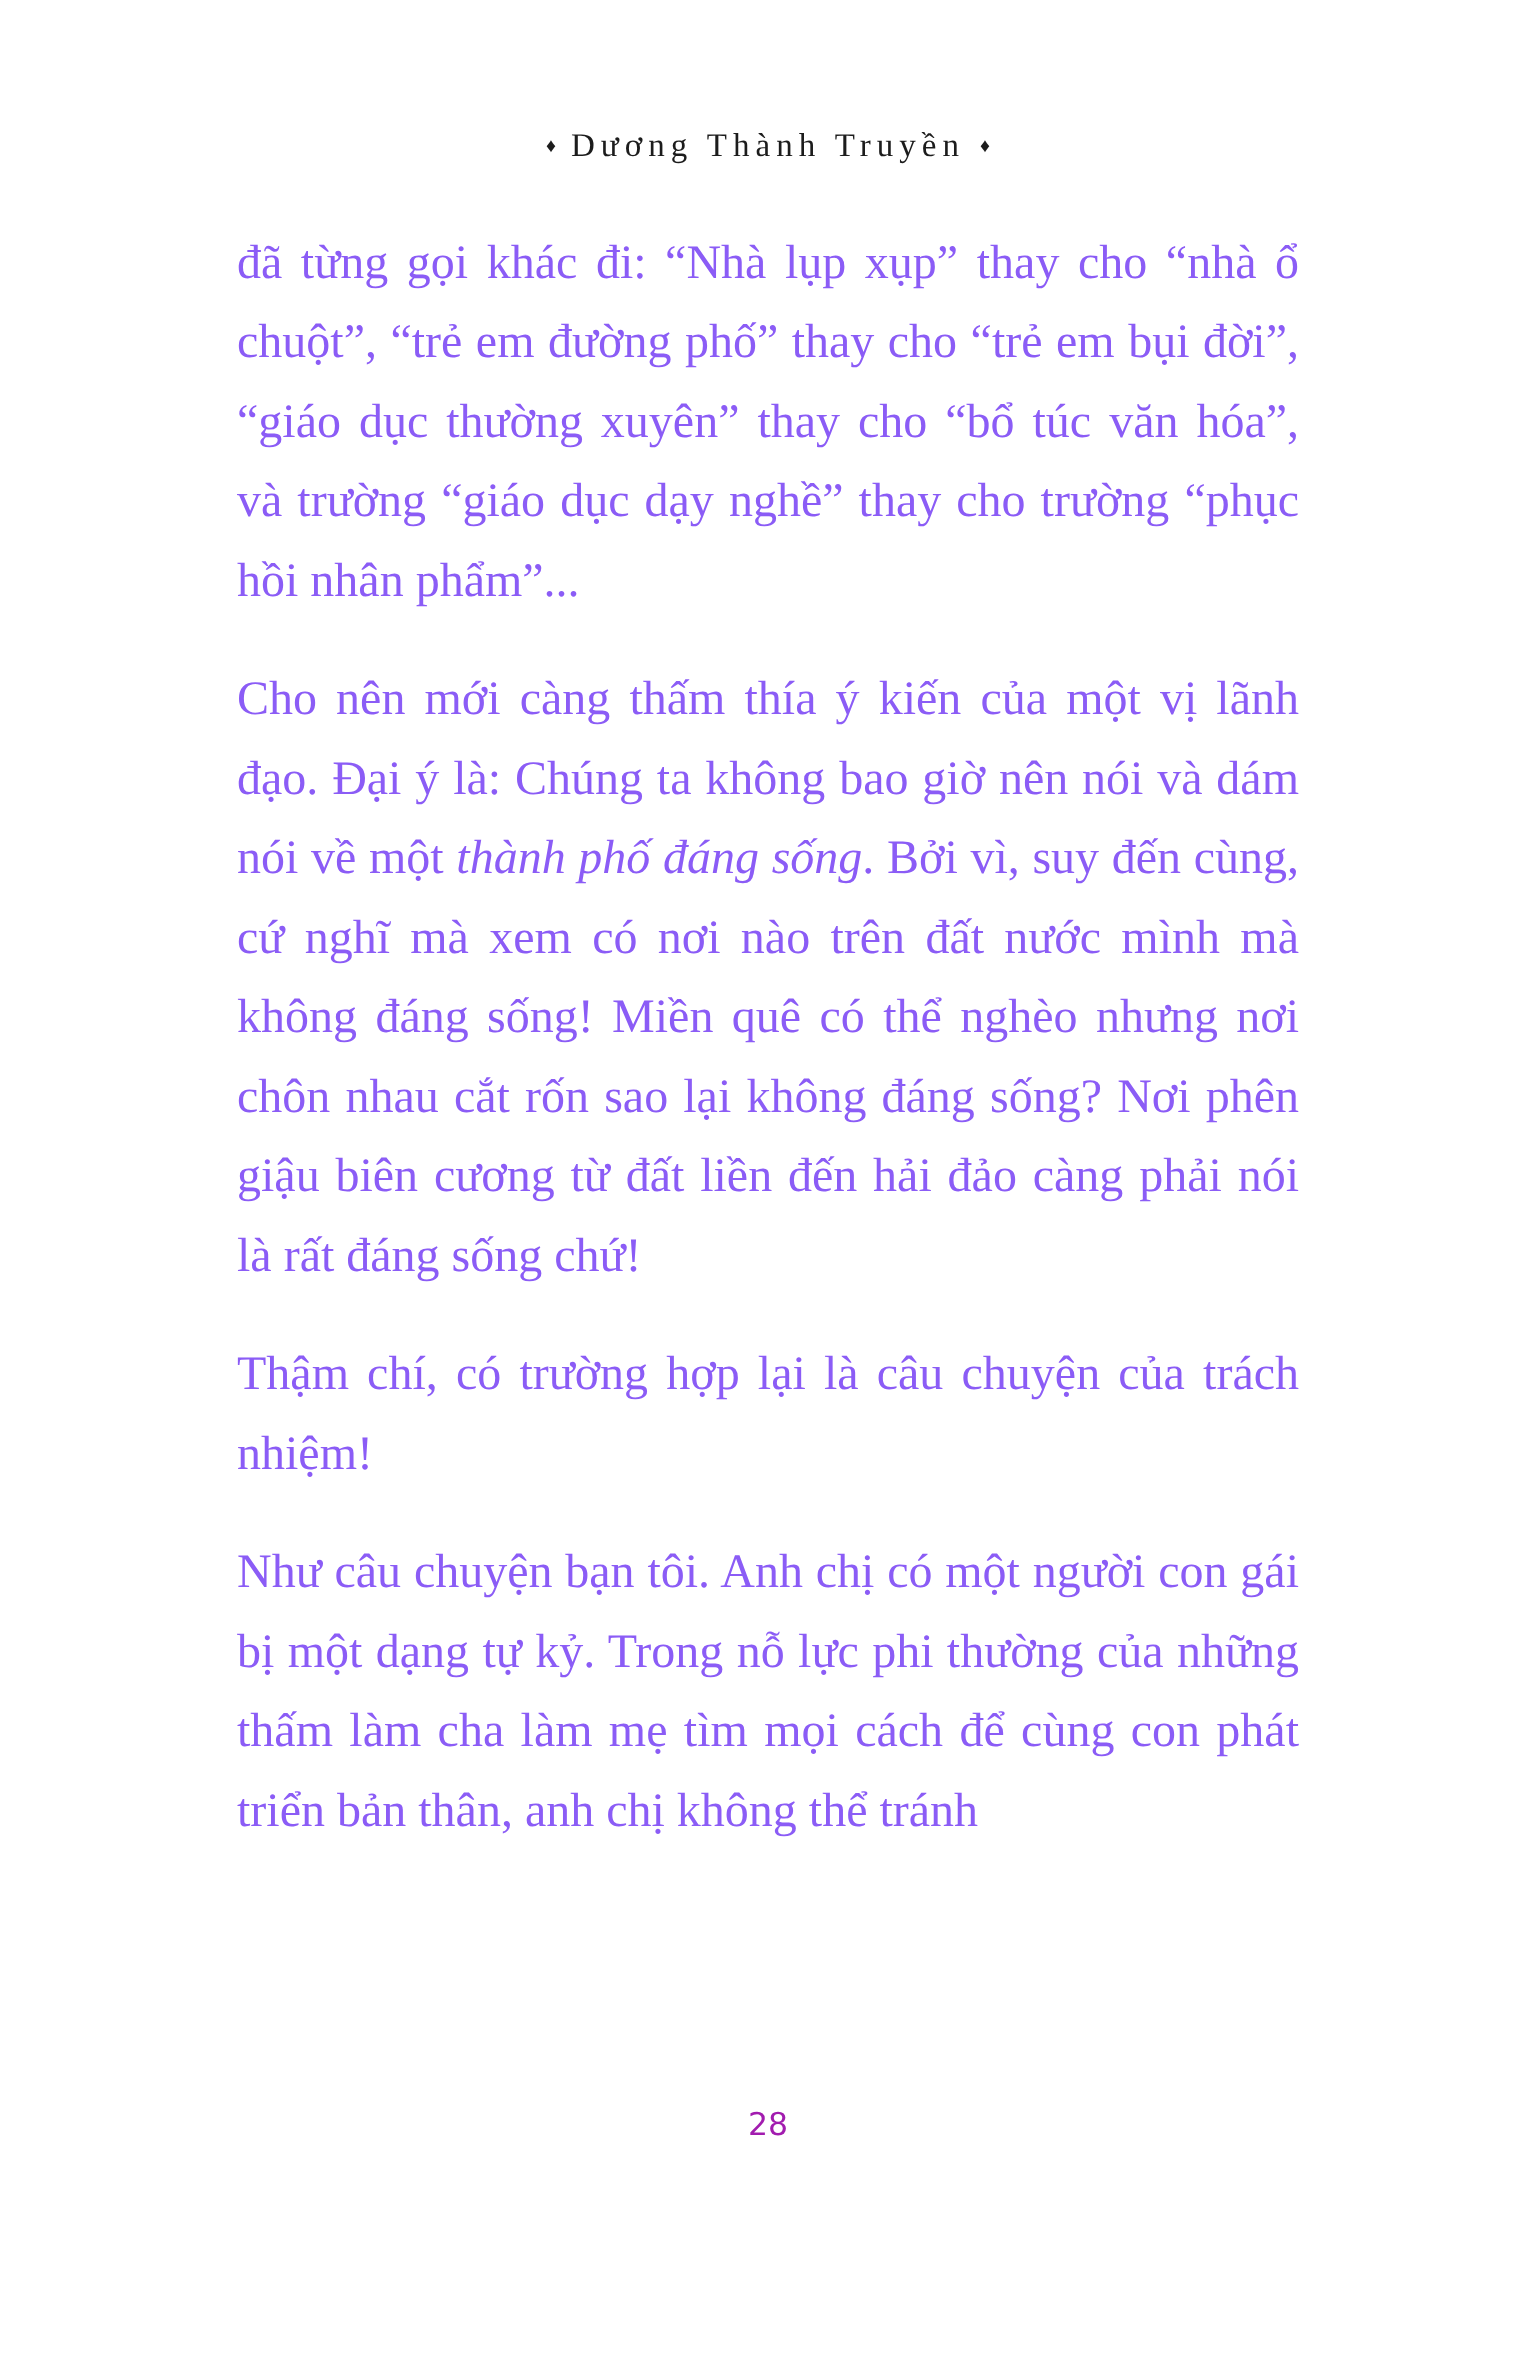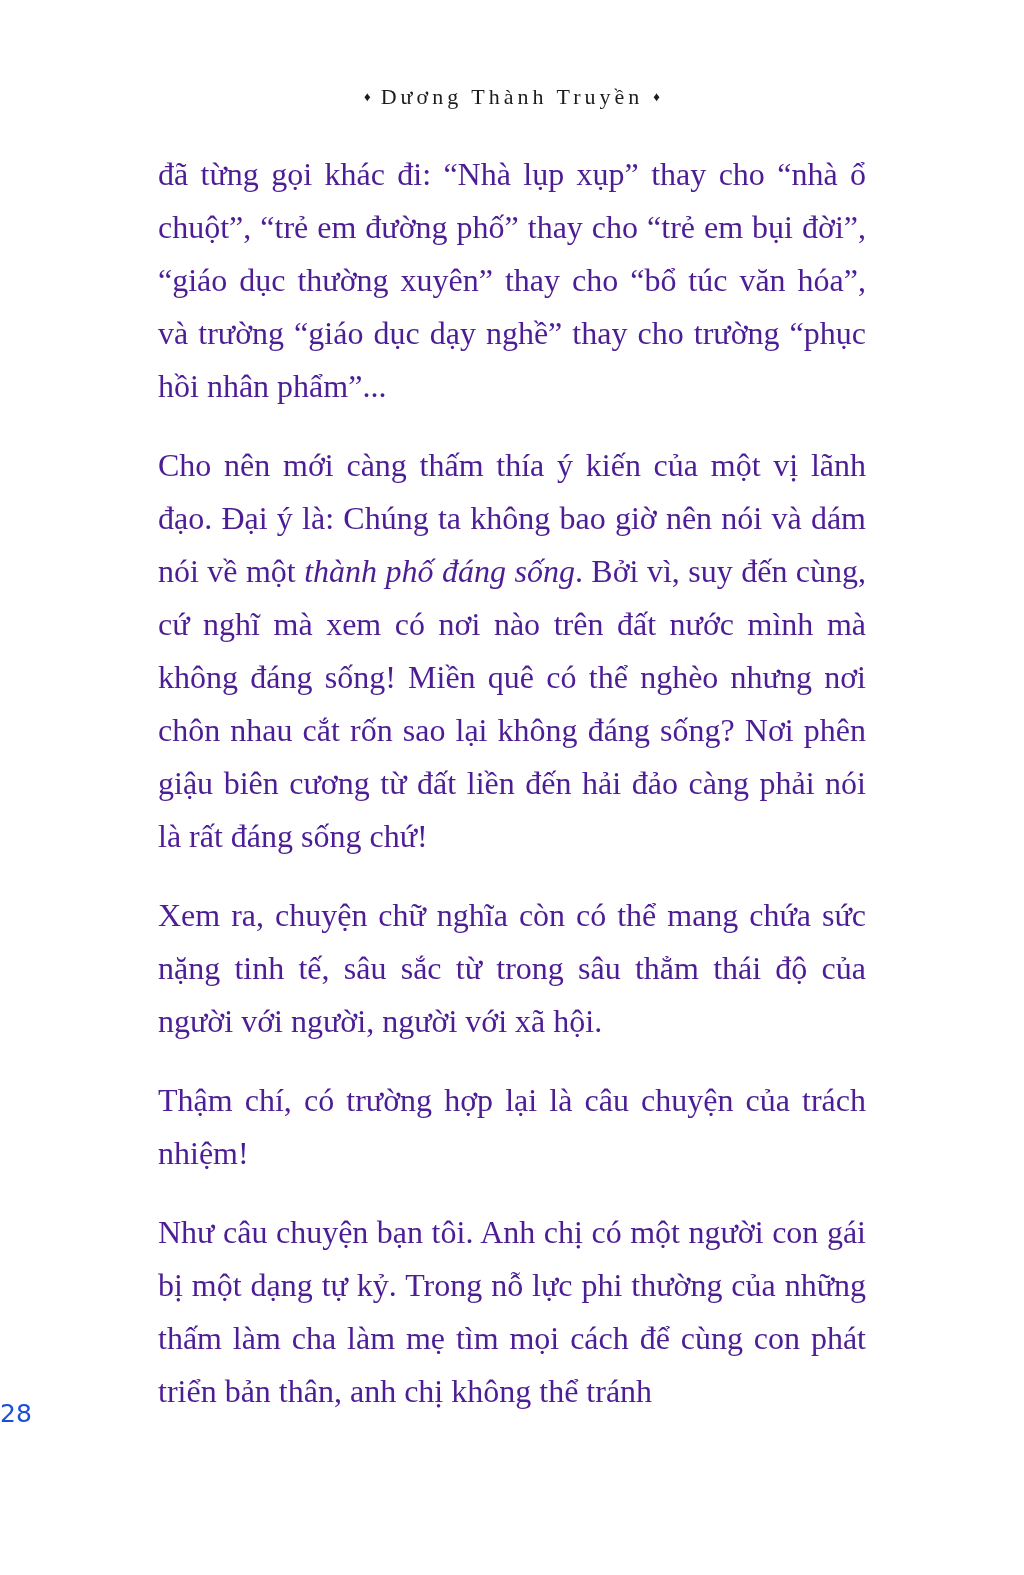--- a/index.html
+++ b/index.html
@@ -39,47 +39,46 @@
     position: absolute;
     top: 148px;
     left: 158px;
     width: 708px;
   }
   .para {
     margin: 0 0 26px 0;
     font-size: 32px;
     line-height: 53px;
     text-align: justify;
-    color: #4c1d95;
+    color: #8b5cf6;
   }
   .para em {
   }
   .page-number {
     position: absolute;
     left: 0;
     right: 0;
     bottom: 72px;
-    text-align: left;
+    text-align: center;
     font-family: "DejaVu Sans", "Liberation Sans", sans-serif;
-    font-size: 25px;
-    color: #1d4ed8;
+    font-size: 21px;
+    color: #a21caf;
   }
 </style>
 </head>
 <body>
 
 <div class="page">
 
   <div class="running-head">
     <span class="ornament">♦</span><span>Dương Thành Truyền</span><span class="ornament">♦</span>
   </div>
 
   <div class="body-text">
       <p class="para"><span>đã từng gọi khác đi: “Nhà lụp xụp” thay cho “nhà ổ chuột”, “trẻ em đường phố” thay cho “trẻ em bụi đời”, “giáo dục thường xuyên” thay cho “bổ túc văn hóa”, và trường “giáo dục dạy nghề” thay cho trường “phục hồi nhân phẩm”...</span></p>
       <p class="para"><span>Cho nên mới càng thấm thía ý kiến của một vị lãnh đạo. Đại ý là: Chúng ta không bao giờ nên nói và dám nói về một </span><em>thành phố đáng sống</em><span>. Bởi vì, suy đến cùng, cứ nghĩ mà xem có nơi nào trên đất nước mình mà không đáng sống! Miền quê có thể nghèo nhưng nơi chôn nhau cắt rốn sao lại không đáng sống? Nơi phên giậu biên cương từ đất liền đến hải đảo càng phải nói là rất đáng sống chứ!</span></p>
-      <p class="para"><span>Xem ra, chuyện chữ nghĩa còn có thể mang chứa sức nặng tinh tế, sâu sắc từ trong sâu thẳm thái độ của người với người, người với xã hội.</span></p>
       <p class="para"><span>Thậm chí, có trường hợp lại là câu chuyện của trách nhiệm!</span></p>
       <p class="para"><span>Như câu chuyện bạn tôi. Anh chị có một người con gái bị một dạng tự kỷ. Trong nỗ lực phi thường của những thấm làm cha làm mẹ tìm mọi cách để cùng con phát triển bản thân, anh chị không thể tránh</span></p>
     </div>
 
   <div class="page-number">28</div>
 
 </div>
 
 </body></html>

